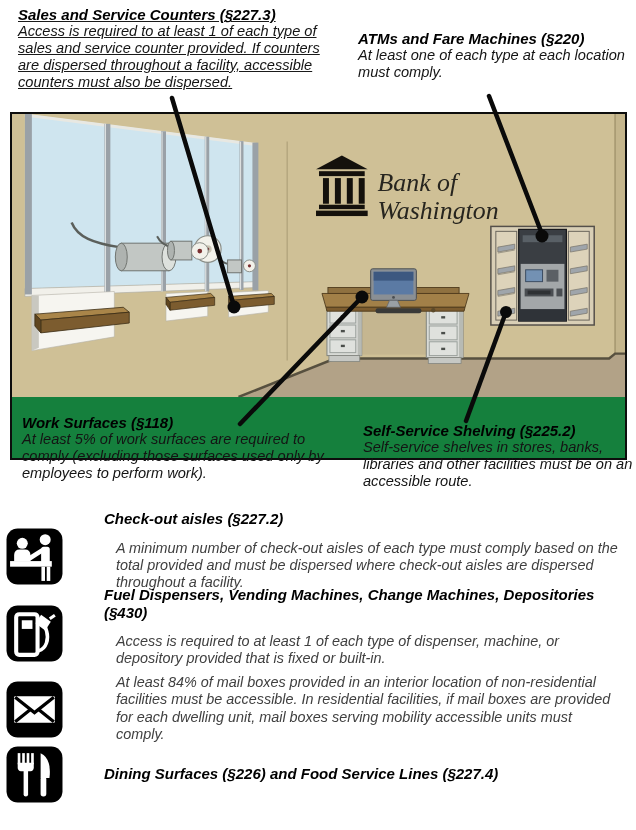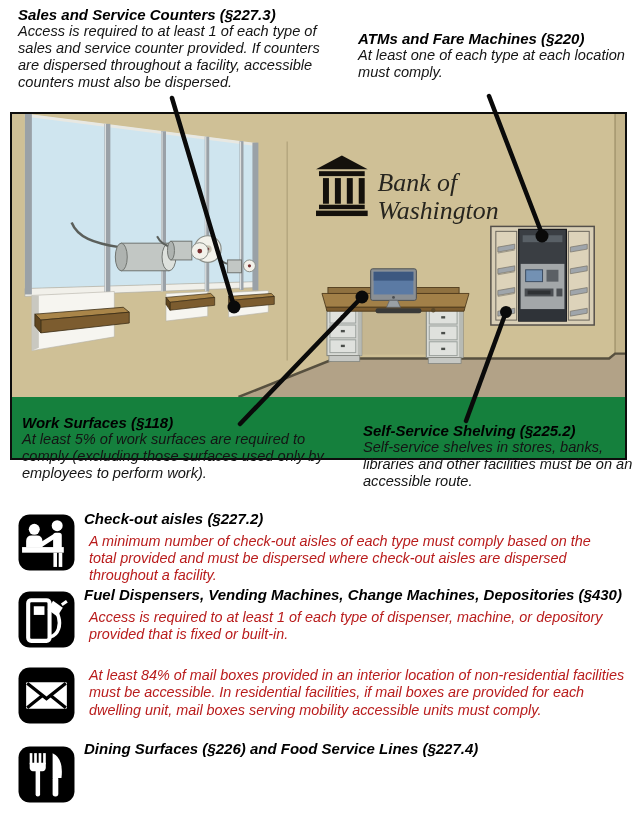--- a/index.html
+++ b/index.html
@@ -13,37 +13,37 @@
   }
   .callout p{
     margin:0;font-size:14.6px;line-height:17px;font-style:italic;color:#141414;
   }
   #fig{
     position:absolute;left:10px;top:112px;width:617px;height:348px;
     border:2px solid #0d0d0d;box-sizing:border-box;background:#15803d;z-index:1;
   }
   #fig svg{display:block;}
   #lines{position:absolute;left:0;top:0;width:636px;height:830px;z-index:5;pointer-events:none;}
-  .row{position:absolute;left:18px;display:flex;gap:9px;z-index:2;}
+  .row{position:absolute;left:6px;display:flex;gap:41px;z-index:2;align-items:center;}
   .row .ic{flex:0 0 57px;}
   .row .txt h3{
     margin:0;font-size:15px;line-height:17.5px;font-weight:bold;font-style:italic;color:#000;
   }
   .row .txt p{
-    margin:5px;font-size:14.4px;line-height:17.4px;font-style:italic;color:#b91c1c;
+    margin:12px;font-size:14.4px;line-height:17.4px;font-style:italic;color:#404040;
   }
   #row1 .txt p{max-width:515px;}
   #row2 .txt p{max-width:560px;}
   #row3 .txt p{max-width:565px;}
   #row4 .txt p{max-width:560px;}
 </style>
 </head>
 <body>
 
-<div class="callout" style="left:18px;top:6px;width:312px;">
+<div class="callout" style="left:18px;top:6px;width:312px;text-decoration:underline;">
   <h3>Sales and Service Counters (§227.3)</h3>
   <p>Access is required to at least 1 of each type of sales and service counter provided.  If counters are dispersed throughout a facility, accessible counters must also be dispersed.</p>
 </div>
 
 <div class="callout" style="left:358px;top:30px;width:295px;">
   <h3>ATMs and Fare Machines (§220)</h3>
   <p>At least one of each type at each location must comply.</p>
 </div>
 
 <div id="fig">

